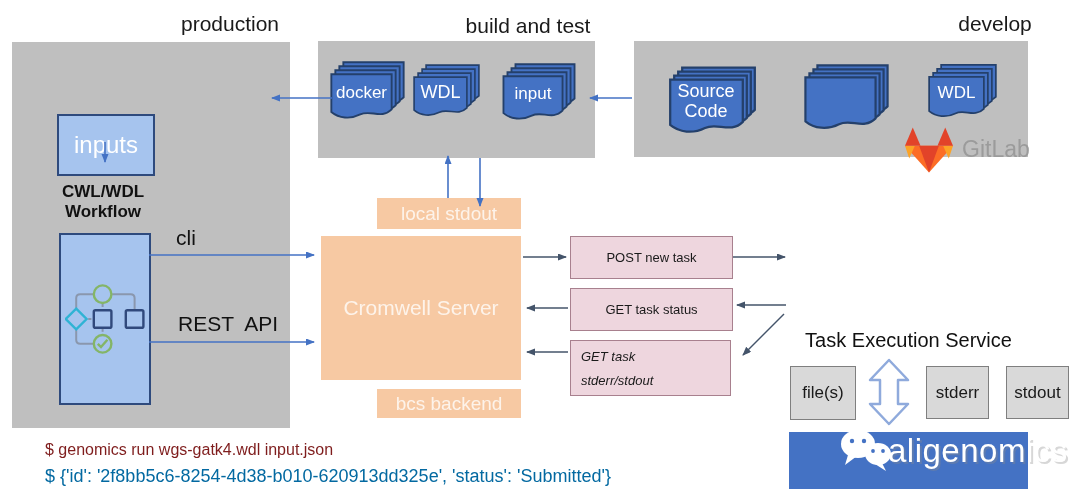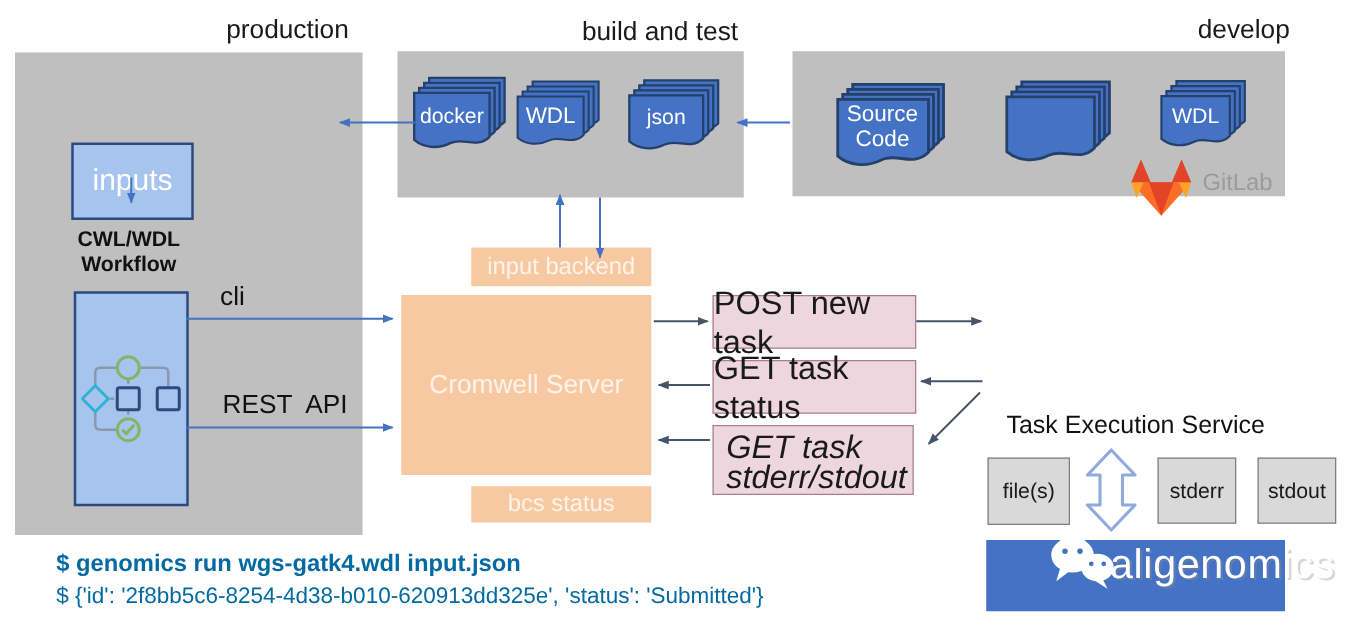--- a/index.html
+++ b/index.html
@@ -10,42 +10,42 @@
   .abs{position:absolute;}
   .section{position:absolute;background:#bfbfbf;z-index:1;}
   .section-title{position:absolute;color:#1a1a1a;font-size:21px;text-align:center;z-index:2;}
   .arrows{position:absolute;left:0;top:0;z-index:4;pointer-events:none;}
 
   .bluebox{position:absolute;background:#a6c4ee;border:2px solid #2e4a7d;z-index:3;
     display:flex;align-items:center;justify-content:center;color:#ffffff;}
   .peach{position:absolute;background:#f7c9a3;z-index:3;display:flex;align-items:center;justify-content:center;
     color:#fdf3ea;}
   .pink{position:absolute;background:#eed6de;border:1px solid #a8808e;z-index:3;color:#1a1a1a;
-    display:flex;align-items:center;justify-content:center;font-size:26px;}
+    display:flex;align-items:center;justify-content:center;font-size:13px;}
   .pink.left{align-items:flex-start;justify-content:flex-start;flex-direction:column;padding:4px 0 0 10px;
     line-height:24px;box-sizing:border-box;font-style:italic;}
   .bigblue{position:absolute;background:#4472c4;z-index:3;display:flex;align-items:center;justify-content:center;
     color:#ffffff;}
   .graybox{position:absolute;background:#d9d9d9;border:1px solid #7f7f7f;z-index:3;
     display:flex;align-items:center;justify-content:center;color:#1a1a1a;font-size:17px;}
 
   .docstack{position:absolute;z-index:3;}
   .docstack svg{position:absolute;overflow:visible;}
   .doclabel{position:absolute;display:flex;align-items:center;justify-content:center;
     color:#ffffff;text-align:center;line-height:1.1;}
 
   .wf-label{position:absolute;font-weight:bold;color:#111;font-size:17px;line-height:20px;text-align:center;z-index:3;}
   .conn-label{position:absolute;color:#111;font-size:21px;z-index:3;white-space:pre;}
 
-  .gitlab-text{position:absolute;color:#9b9b9b;font-size:19px;z-index:3;}
+  .gitlab-text{position:absolute;color:#9b9b9b;font-size:23px;z-index:3;}
   .tes-label{position:absolute;color:#111;font-size:20px;z-index:3;text-align:center;}
   .oss-text{position:absolute;color:rgba(255,255,255,0.95);font-size:24px;z-index:5;letter-spacing:1px;}
   .watermark{position:absolute;z-index:6;color:#ffffff;font-size:33px;letter-spacing:0.5px;
     text-shadow:2px 2px 0 rgba(140,140,140,0.35);}
-  .terminal1{position:absolute;color:#0369a1;font-size:19px;font-weight:bold;z-index:2;}
+  .terminal1{position:absolute;color:#7f1d1d;font-size:16px;font-weight:normal;z-index:2;}
   .terminal2{position:absolute;color:#0369a1;font-size:18px;z-index:2;}
 </style>
 </head>
 <body>
 
 <div class="canvas">
 
   <div class="section-title" style="left:150px;top:12px;width:160px;">production</div>
   <div class="section-title" style="left:448px;top:14px;width:160px;">build and test</div>
   <div class="section-title" style="left:945px;top:12px;width:100px;">develop</div>
@@ -122,21 +122,21 @@
       </svg>
     <svg style="left:8px;top:4px;" width="66" height="48" viewBox="0 0 100 78">
         <path d="M2,2 H98 V58 C82,74 64,58 48,66 C32,74 14,72 2,62 Z" fill="#4472c4" stroke="#24406b" stroke-width="3"></path>
       </svg>
     <svg style="left:4px;top:8px;" width="66" height="48" viewBox="0 0 100 78">
         <path d="M2,2 H98 V58 C82,74 64,58 48,66 C32,74 14,72 2,62 Z" fill="#4472c4" stroke="#24406b" stroke-width="3"></path>
       </svg>
     <svg style="left:0;top:12px;" width="66" height="48" viewBox="0 0 100 78">
         <path d="M2,2 H98 V58 C82,74 64,58 48,66 C32,74 14,72 2,62 Z" fill="#4472c4" stroke="#24406b" stroke-width="3"></path>
       </svg>
-    <div class="doclabel" style="left:0;top:12px;width:66px;height:39px;font-size:17px;">json</div>
+    <div class="doclabel" style="left:0;top:12px;width:66px;height:39px;font-size:17px;">input</div>
   </div>
 
   <div class="docstack" style="left:653px;top:66px;width:119px;height:71px;">
     <svg style="left:12px;top:0;" width="107" height="59" viewBox="0 0 100 78">
         <path d="M2,2 H98 V58 C82,74 64,58 48,66 C32,74 14,72 2,62 Z" fill="#4472c4" stroke="#24406b" stroke-width="3"></path>
       </svg>
     <svg style="left:8px;top:4px;" width="107" height="59" viewBox="0 0 100 78">
         <path d="M2,2 H98 V58 C82,74 64,58 48,66 C32,74 14,72 2,62 Z" fill="#4472c4" stroke="#24406b" stroke-width="3"></path>
       </svg>
     <svg style="left:4px;top:8px;" width="107" height="59" viewBox="0 0 100 78">
@@ -183,27 +183,27 @@
     <polygon points="1,14 18,33 35,14" fill="#fc6d26"></polygon>
     <polygon points="1,14 4,23 8,14" fill="#fca326"></polygon>
     <polygon points="28,14 32,23 35,14" fill="#fca326"></polygon>
     <polygon points="11,14 18,33 25,14" fill="#e24329"></polygon>
     <polygon points="1,14 6.5,1 12,14" fill="#e24329"></polygon>
     <polygon points="24,14 29.5,1 35,14" fill="#e24329"></polygon>
   </svg>
   <div class="gitlab-text" style="left:962px;top:136px;">GitLab</div>
 
   <div class="peach" style="left:377px;top:198px;width:144px;height:31px;font-size:19px;">
-    <span>input backend</span>
+    <span>local stdout</span>
   </div>
   <div class="peach" style="left:321px;top:236px;width:200px;height:144px;font-size:21px;">
     <span>Cromwell Server</span>
   </div>
   <div class="peach" style="left:377px;top:389px;width:144px;height:29px;font-size:19px;">
-    <span>bcs status</span>
+    <span>bcs backend</span>
   </div>
 
   <div class="pink" style="left:570px;top:236px;width:161px;height:41px;">
     <span>POST new task</span>
   </div>
   <div class="pink" style="left:570px;top:288px;width:161px;height:41px;">
     <span>GET task status</span>
   </div>
   <div class="pink left" style="left:570px;top:340px;width:161px;height:56px;">
     <span>GET task</span>

